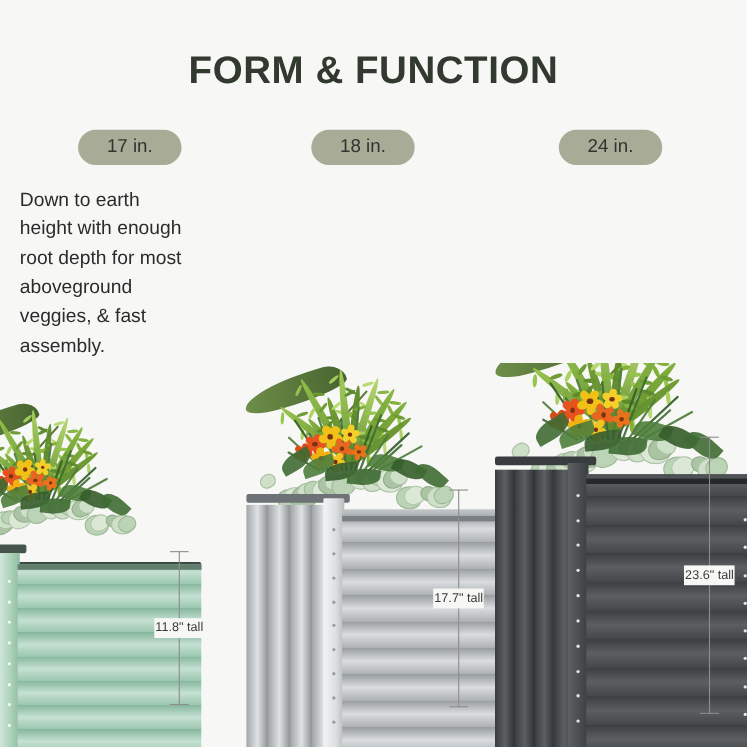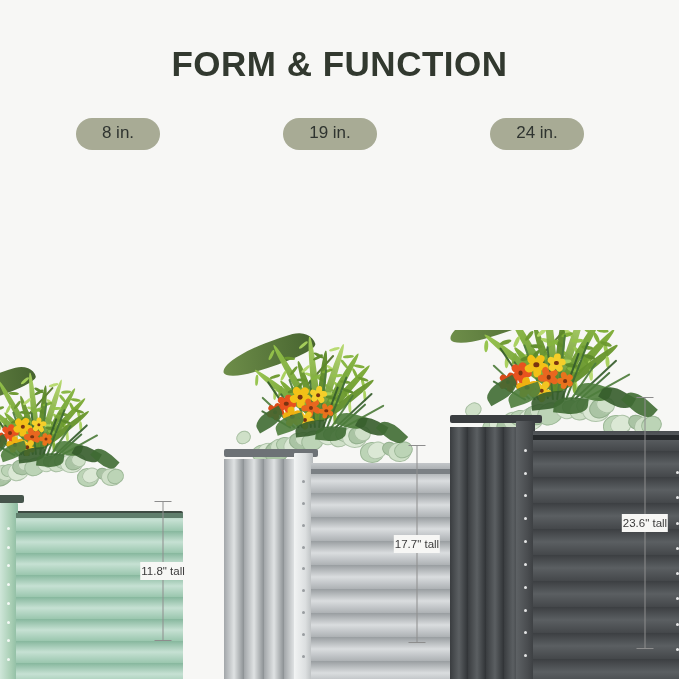--- a/index.html
+++ b/index.html
@@ -12,21 +12,21 @@
   
   .title{
     position:absolute;top:44px;left:0;width:679px;text-align:center;
     font-size:35px;font-weight:bold;letter-spacing:.5px;color:#32392f;
   }
   
   .cols{position:absolute;top:118px;left:0;width:679px;height:220px;}
   .col{position:absolute;top:0;}
   .col.c0{left:18px;width:200px;}
   .col.c1{left:230px;width:200px;}
-  .col.c2{left:437px;width:200px;}
+  .col.c2{left:455px;width:200px;}
   .badge-wrap{width:100%;display:flex;justify-content:center;}
   .badge{
     background:#a8ab95;color:#2f3430;border-radius:999px;
     font-size:17px;padding:6px 26px 7px;line-height:1.1;white-space:nowrap;
   }
   .col.c2 .badge-wrap{justify-content:center;}
   .body-txt{
     margin-top:18px;font-size:17.5px;line-height:1.52;color:#2b2b2b;
     white-space:pre-line;
   }
@@ -64,27 +64,33 @@
 </style>
 </head>
 <body>
 
 <div class="title">FORM &amp; FUNCTION</div>
 
 <div class="cols">
 
   <div class="col c0">
     <div class="badge-wrap">
-      <div class="badge">8 in.</div>
-    </div>
+      <div class="badge">17 in.</div>
+    </div>
+    <div class="body-txt">Down to earth
+height with enough
+root depth for most
+aboveground
+veggies, &amp; fast
+assembly.</div>
   </div>
 
   <div class="col c1">
     <div class="badge-wrap">
-      <div class="badge">19 in.</div>
+      <div class="badge">18 in.</div>
     </div>
   </div>
 
   <div class="col c2">
     <div class="badge-wrap">
       <div class="badge">24 in.</div>
     </div>
   </div>
 
 </div>

